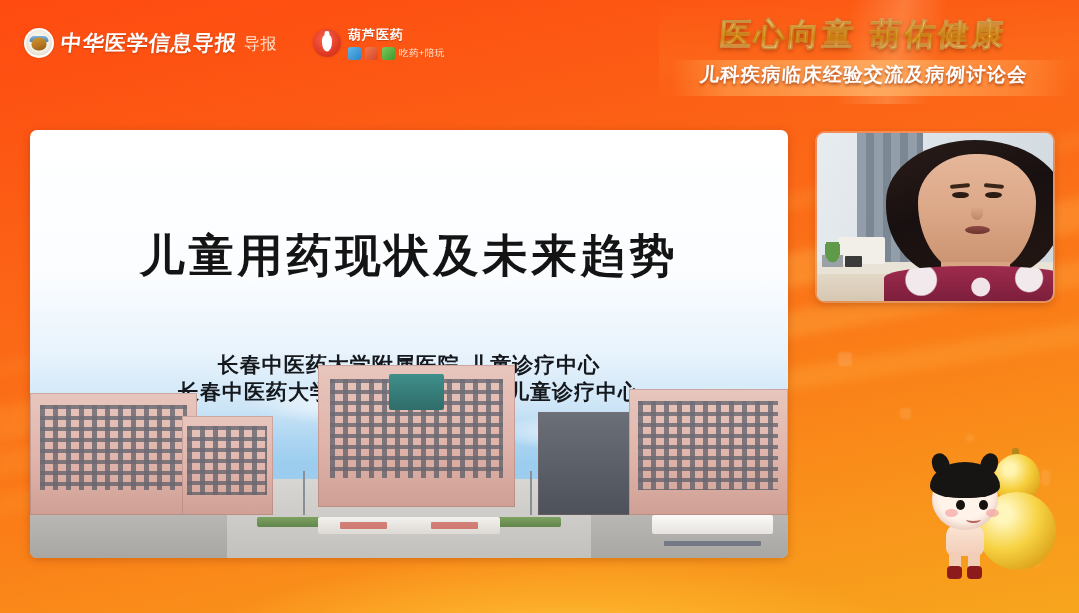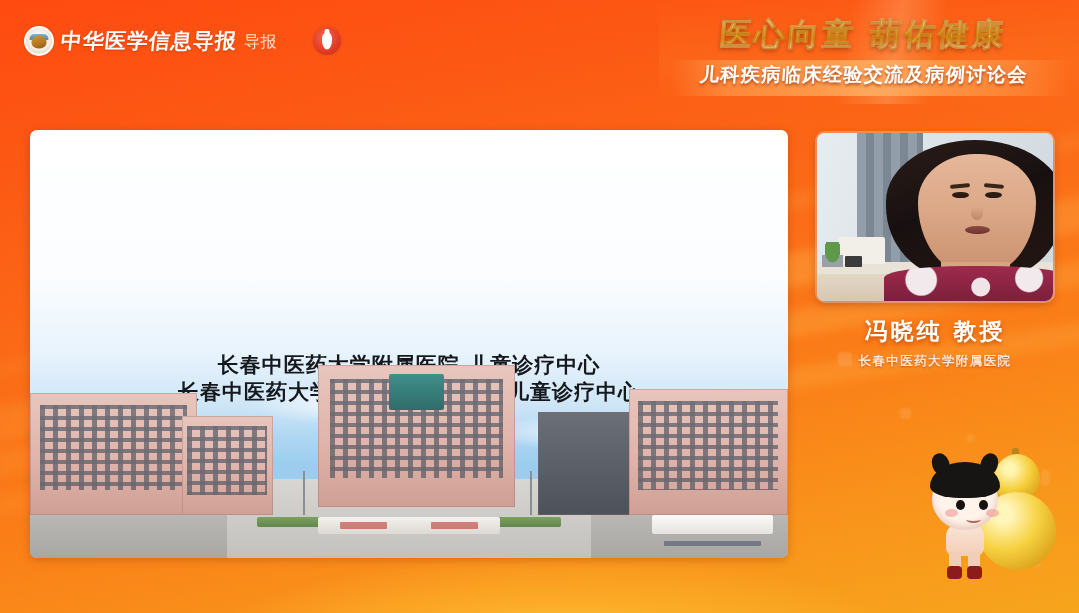--- a/index.html
+++ b/index.html
@@ -327,34 +327,44 @@
   <div id="logobar">
 
     <div class="logo-group">
       <div class="seal"></div>
       <div class="brand-cn">中华医学信息导报</div>
       <div class="brand-sub">导报</div>
     </div>
 
     <div class="logo-group">
       <div class="gourd-badge"></div>
+      <div class="sponsor-right">
+        <div class="sponsor-name">葫芦医药</div>
+        <div class="sponsor-tag">
+          <span class="tag-chip chip-a"></span>
+          <span class="tag-chip chip-b"></span>
+          <span class="tag-chip chip-c"></span>
+          <span class="tag-text">吃药+陪玩</span>
+        </div>
+      </div>
     </div>
 
   </div>
 
   <div id="banner">
     <div class="banner-sheen"></div>
     <div class="banner-strip"></div>
     <div class="banner-gold">医心向童 葫佑健康</div>
     <div class="banner-sub">儿科疾病临床经验交流及病例讨论会</div>
   </div>
 
   <div id="slide">
     <div class="sky-clouds"></div>
 
+    <div class="slide-title">儿童用药现状及未来趋势</div>
 
     <div class="slide-lines">
       <div class="sl l1">长春中医药大学附属医院 儿童诊疗中心</div>
       <div class="sl l2">长春中医药大学附属第三临床医院儿童诊疗中心</div>
       <div class="sl l3">冯晓纯</div>
       <div class="sl l4">2023.6.21</div>
     </div>
 
     <div class="campus">
       <div class="ground"></div>
@@ -402,24 +412,20 @@
         <div class="eye l"></div>
         <div class="eye r"></div>
         <div class="nose"></div>
         <div class="mouth"></div>
       </div>
       <div class="neck"></div>
       <div class="shirt"></div>
     </div>
   </div>
 
-  <div id="caption">
-    <div class="cap-name">冯晓纯 教授</div>
-    <div class="cap-org">长春中医药大学附属医院</div>
-  </div>
 
   <div id="mascot">
     <div class="gourd">
       <div class="stem"></div>
       <div class="top"></div>
       <div class="bot"></div>
     </div>
     <div class="kid">
       <div class="kid-body"></div>
       <div class="kid-leg l"></div>

